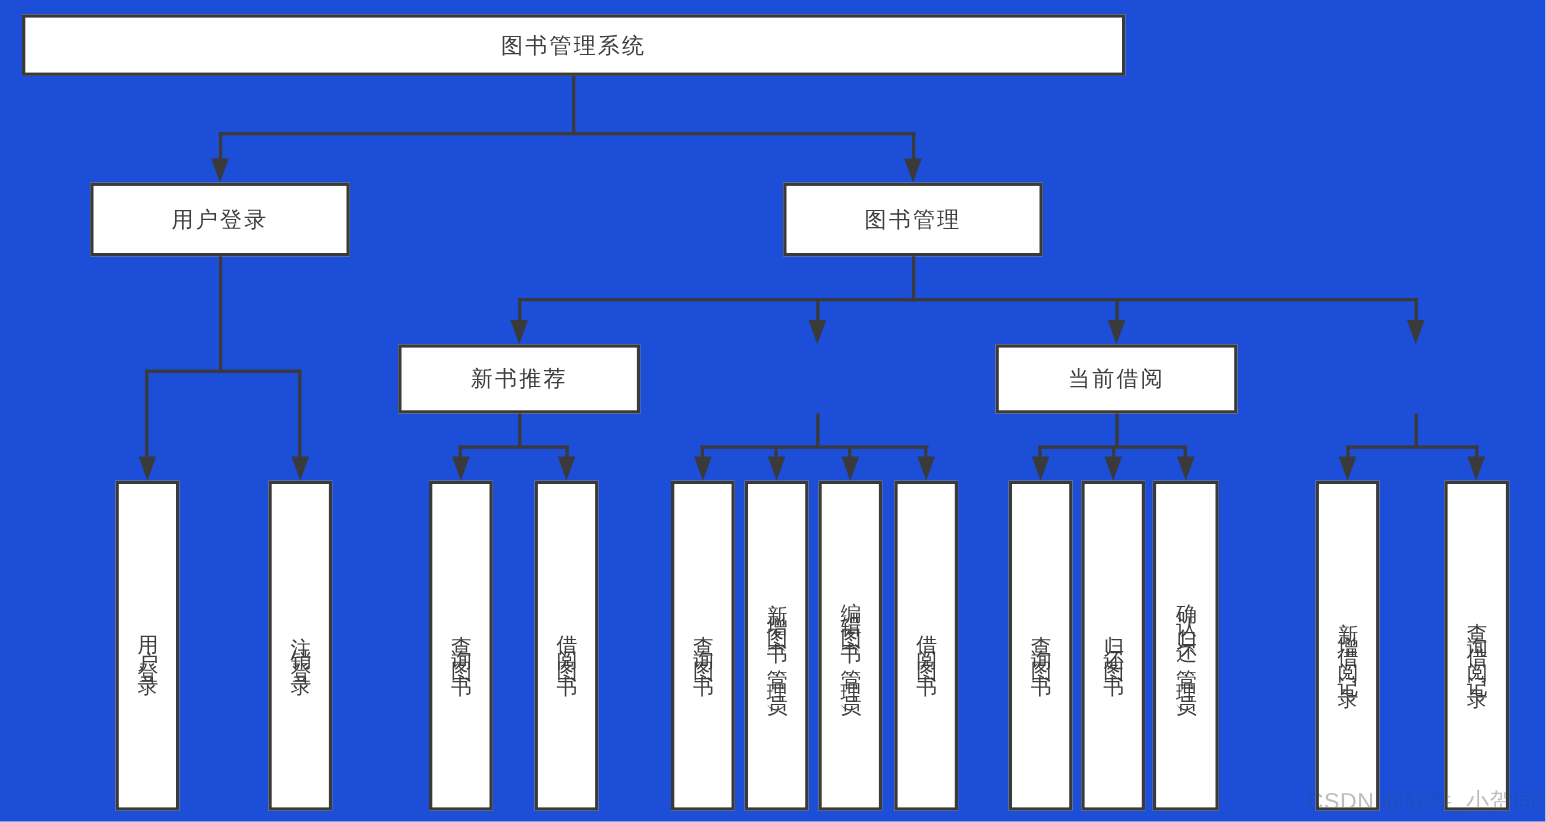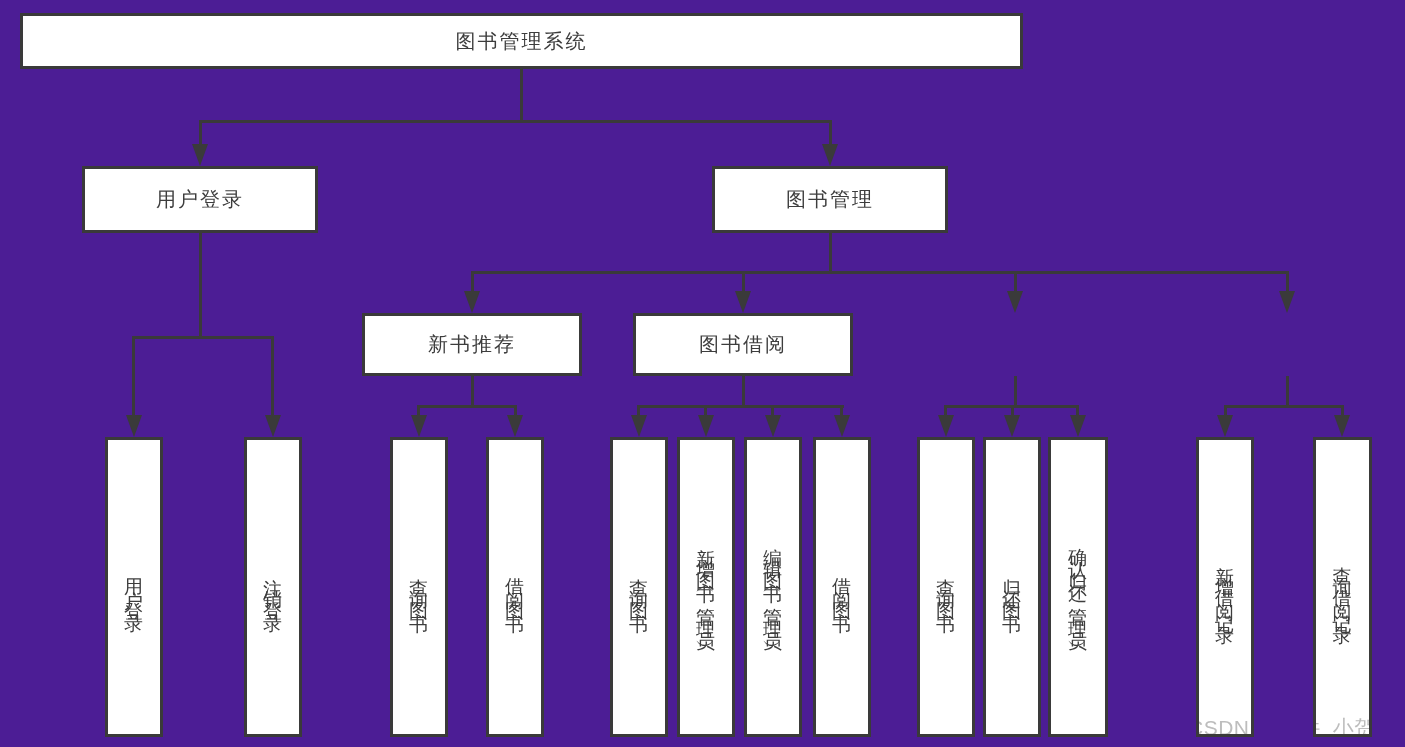--- a/index.html
+++ b/index.html
@@ -1,17 +1,17 @@
 <!DOCTYPE html>
 <html><head>
 <meta charset="utf-8">
 <style>
   html,body{margin:0;padding:0;background:#ffffff;}
   #canvas{
-    position:relative;width:1405px;height:747px;background:#4c1d95;overflow:hidden;
+    position:relative;width:1405px;height:747px;background:#1d4ed8;overflow:hidden;
     font-family:"Liberation Sans", sans-serif;
   }
   .box{
     position:absolute;background:#ffffff;border:3px solid #3a3a3a;box-sizing:border-box;
     display:flex;align-items:center;justify-content:center;color:#3d3d3d;
   }
   .hlbl{font-size:20px;letter-spacing:2px;white-space:nowrap;}
   .vlbl{
     writing-mode:vertical-rl;text-orientation:mixed;
     font-size:19px;letter-spacing:12px;line-height:1;white-space:nowrap;
@@ -40,22 +40,22 @@
   <div class="box" style="left:82px;top:166px;width:236px;height:67px;">
     <span class="hlbl">用户登录</span>
   </div>
   <div class="box" style="left:712px;top:166px;width:236px;height:67px;">
     <span class="hlbl">图书管理</span>
   </div>
 
   <div class="box" style="left:362px;top:313px;width:220px;height:63px;">
     <span class="hlbl">新书推荐</span>
   </div>
-  <div class="box" style="left:633px;top:313px;width:220px;height:63px;">
-    <span class="hlbl">图书借阅</span>
+  <div class="box" style="left:905px;top:313px;width:220px;height:63px;">
+    <span class="hlbl">当前借阅</span>
   </div>
 
   <div class="box leafbox" style="left:105px;">
     <span class="vlbl">用户登录</span>
   </div>
   <div class="box leafbox" style="left:244px;">
     <span class="vlbl">注销登录</span>
   </div>
 
   <div class="box leafbox" style="left:390px;">

